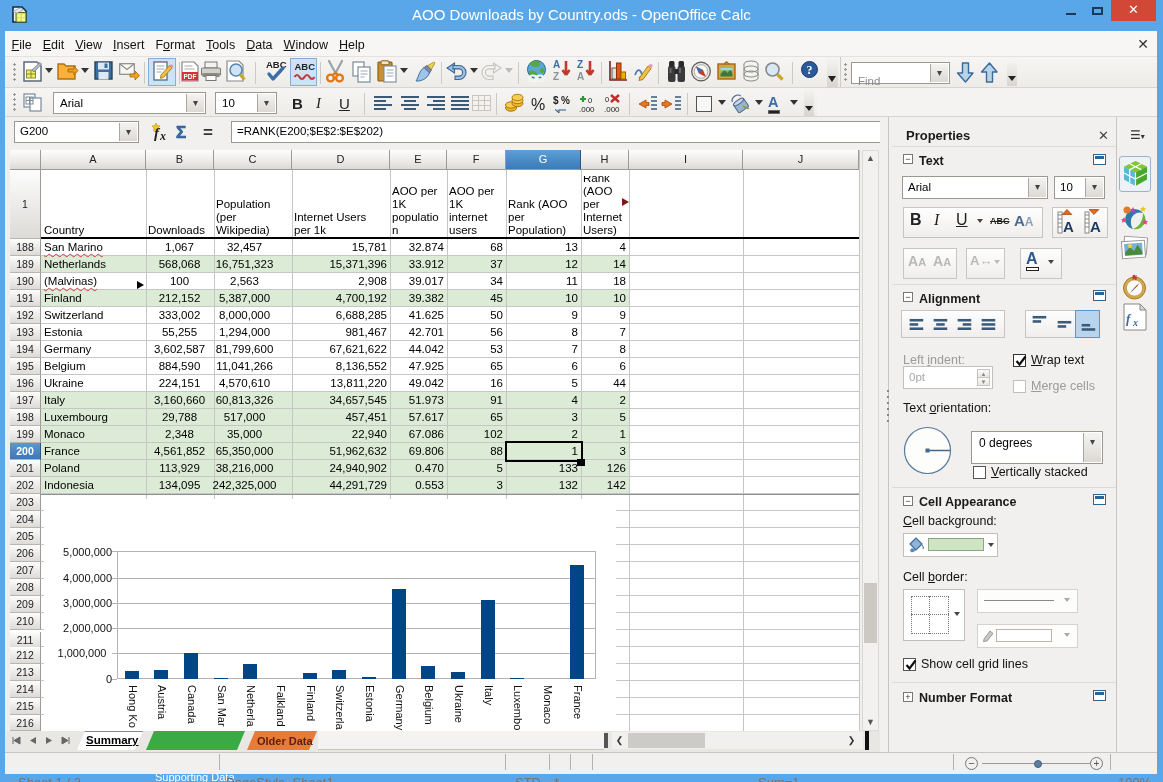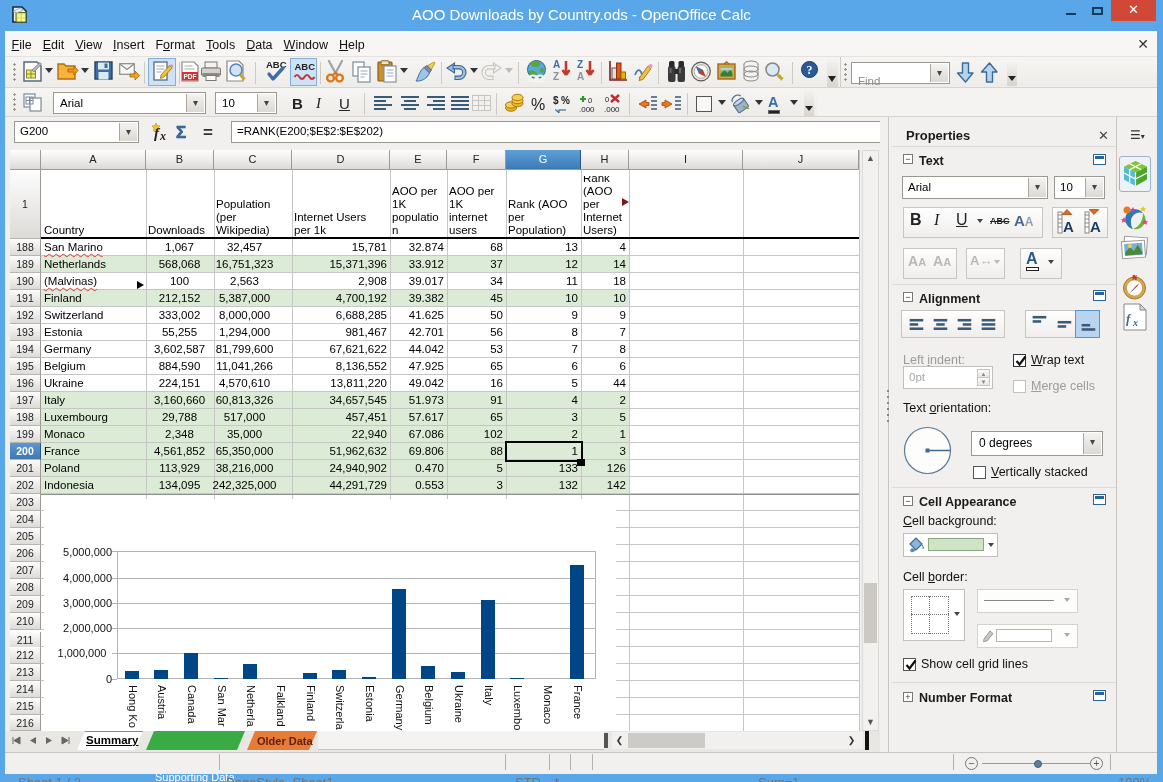--- a/index.html
+++ b/index.html
@@ -831,21 +831,21 @@
  <div style="position:absolute;right:2px;bottom:2px;width:13px;height:9px;background:linear-gradient(#fbfaf9,#e8e6e2);border:1px solid #c8c5c0;font-size:6px;color:#888;text-align:center;line-height:8px">▼</div>
 </div>
 <div class="ck" style="left:1013px;top:380px;border-color:#c2bfba"></div>
 <div class="cklb gray" style="left:1031px;top:379px"><u>M</u>erge cells</div>
 <div class="cklb" style="left:903px;top:401px">Text <u>o</u>rientation:</div>
 <svg style="left:903px;top:426px" width="49" height="49" viewBox="0 0 49 49">
  <circle cx="24.5" cy="24.5" r="23" fill="#fdfdfc" stroke="#5a7a9a" stroke-width="1.2"></circle>
  <rect x="22.5" y="22.5" width="4" height="4" fill="#44688c"></rect>
  <path d="M26 24.5 H47" stroke="#44688c" stroke-width="1.5"></path>
 </svg>
-<div class="combo" style="left:971px;top:431px;width:132px;height:25px">
+<div class="combo" style="left:971px;top:431px;width:132px;height:33px">
       <div style="position:absolute;left:7px;top:4px;font-size:12px">0 degrees</div>
       <div class="dd">▾</div>
     </div>
 <div class="ck" style="left:973px;top:466px"></div>
 <div class="cklb" style="left:991px;top:465px"><u>V</u>ertically stacked</div>
 
 <div class="abs" style="left:892px;top:487px;width:224px;height:1px;background:#dddbd7"></div>
 <div class="schdr" style="top:494px">
       <div class="pm">−</div>
       <div class="t" style="top:1px">Cell Appearance</div>

